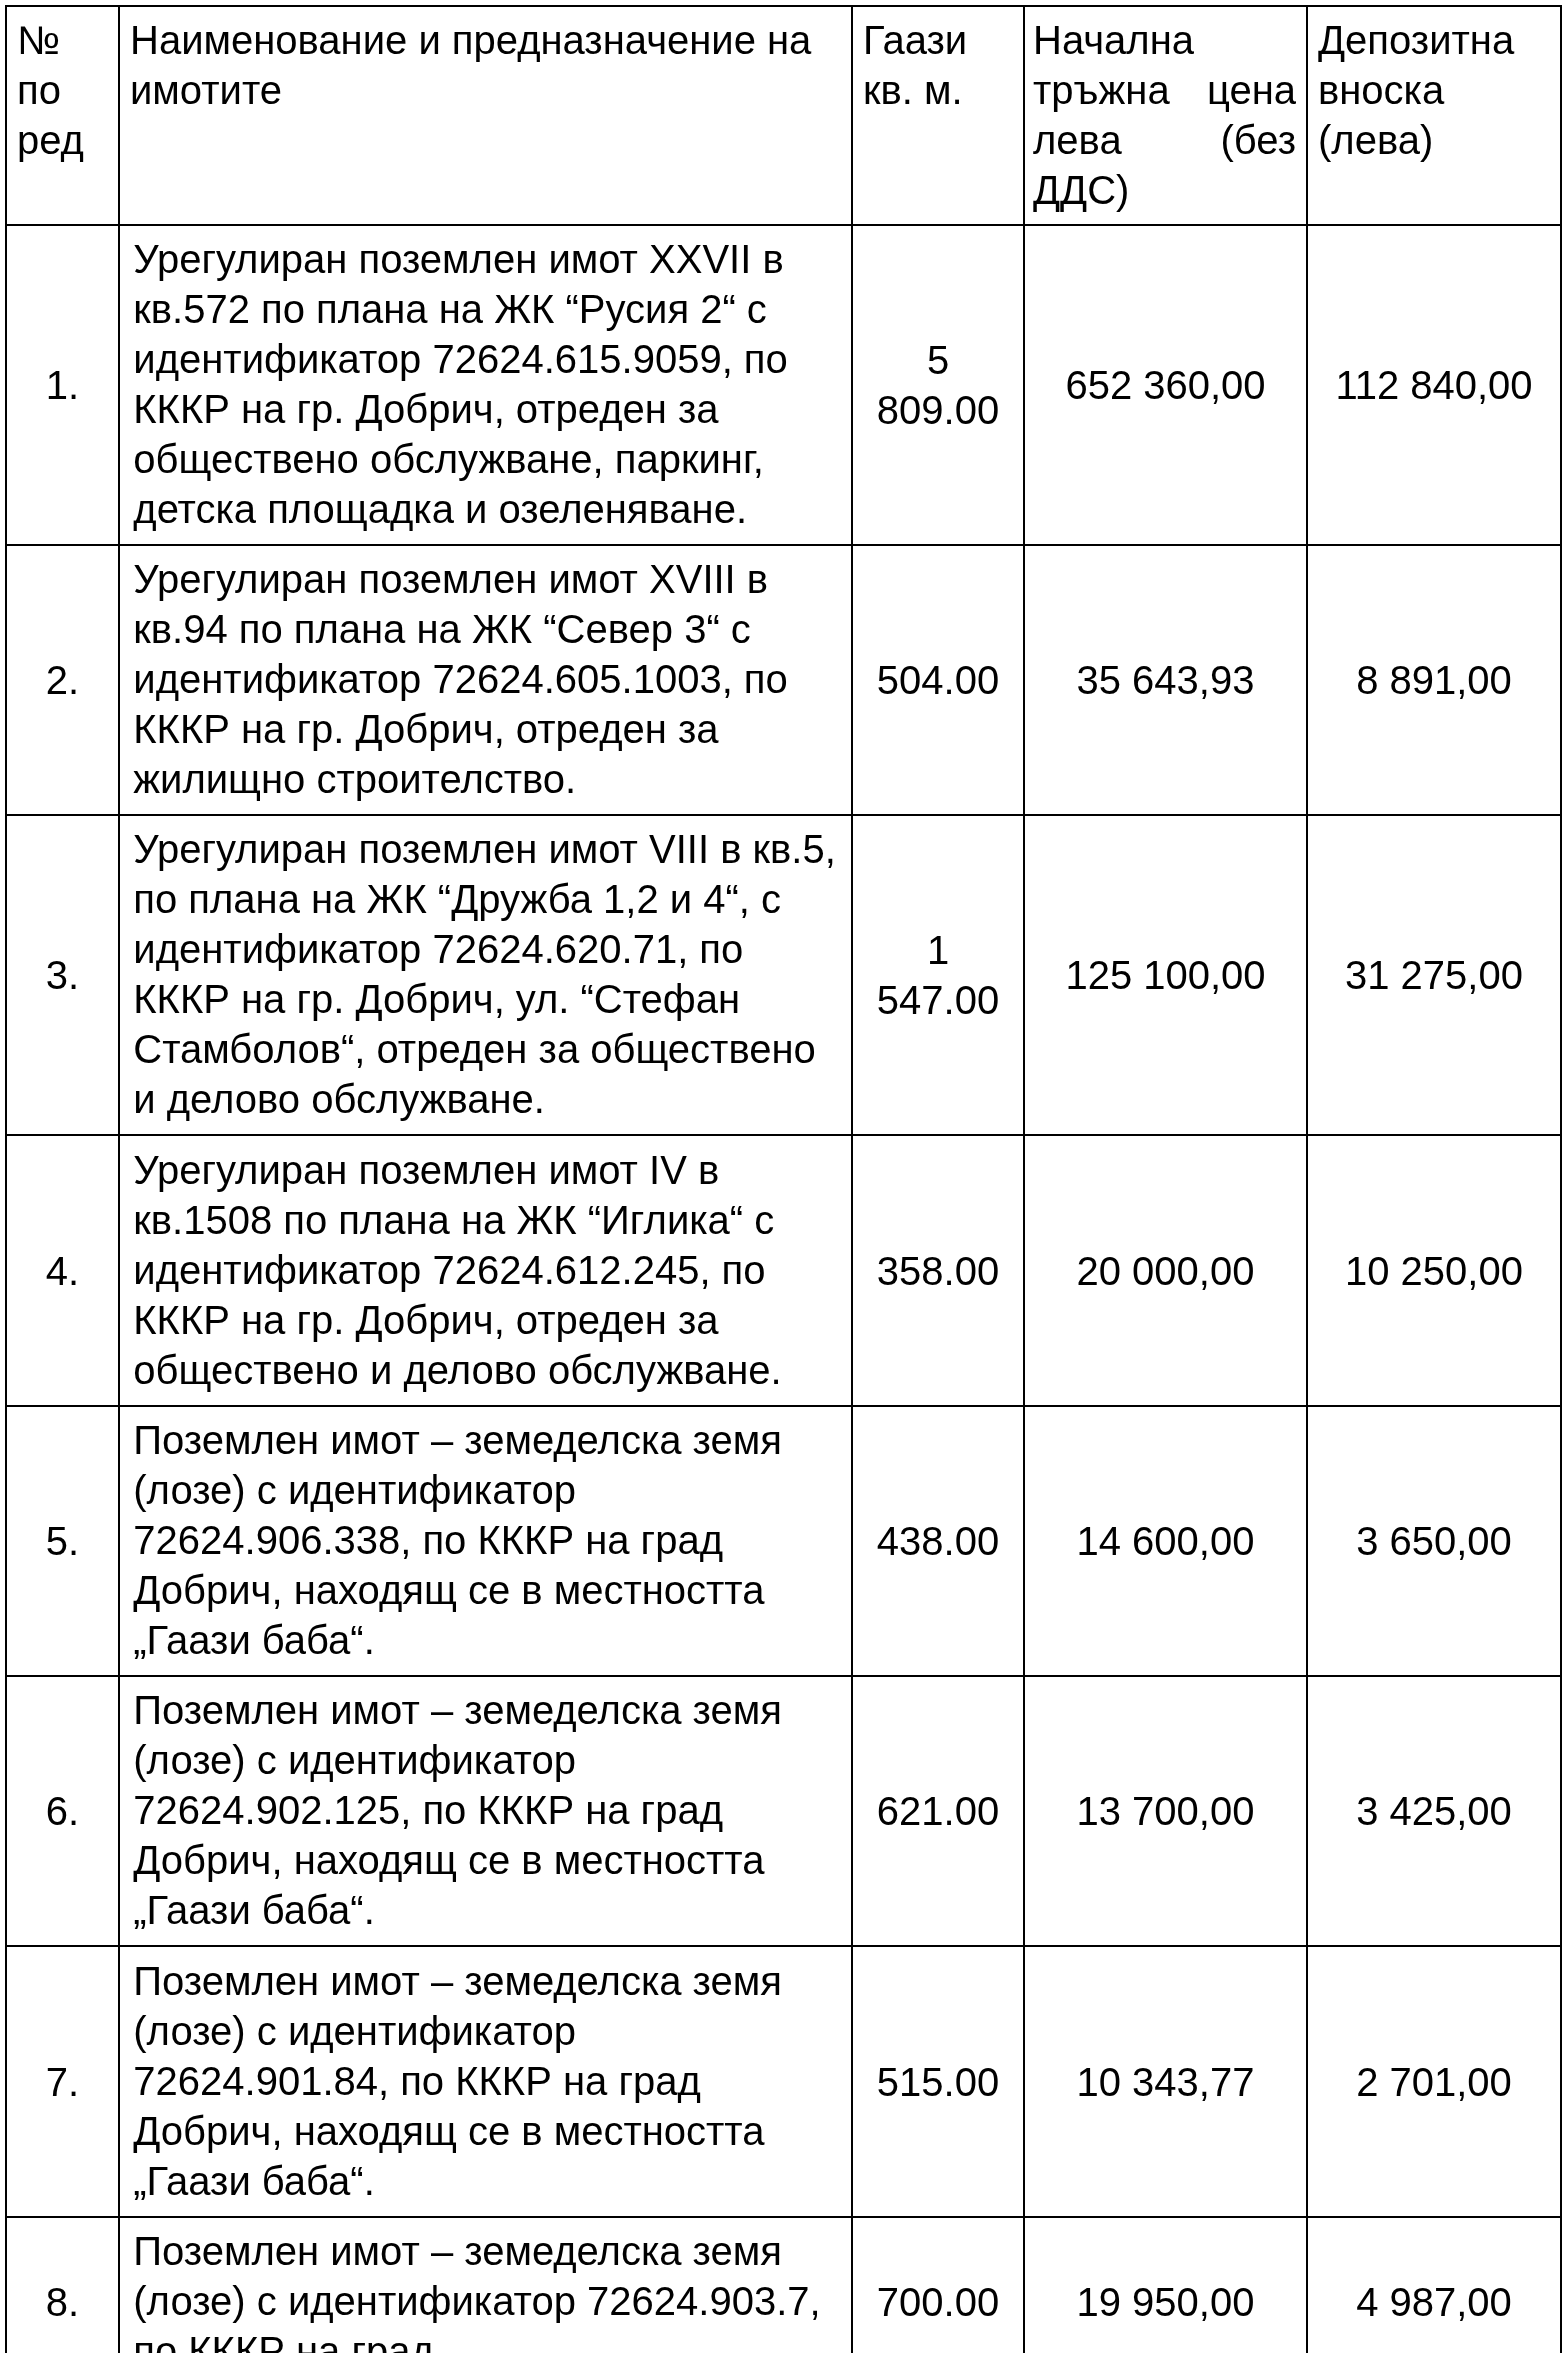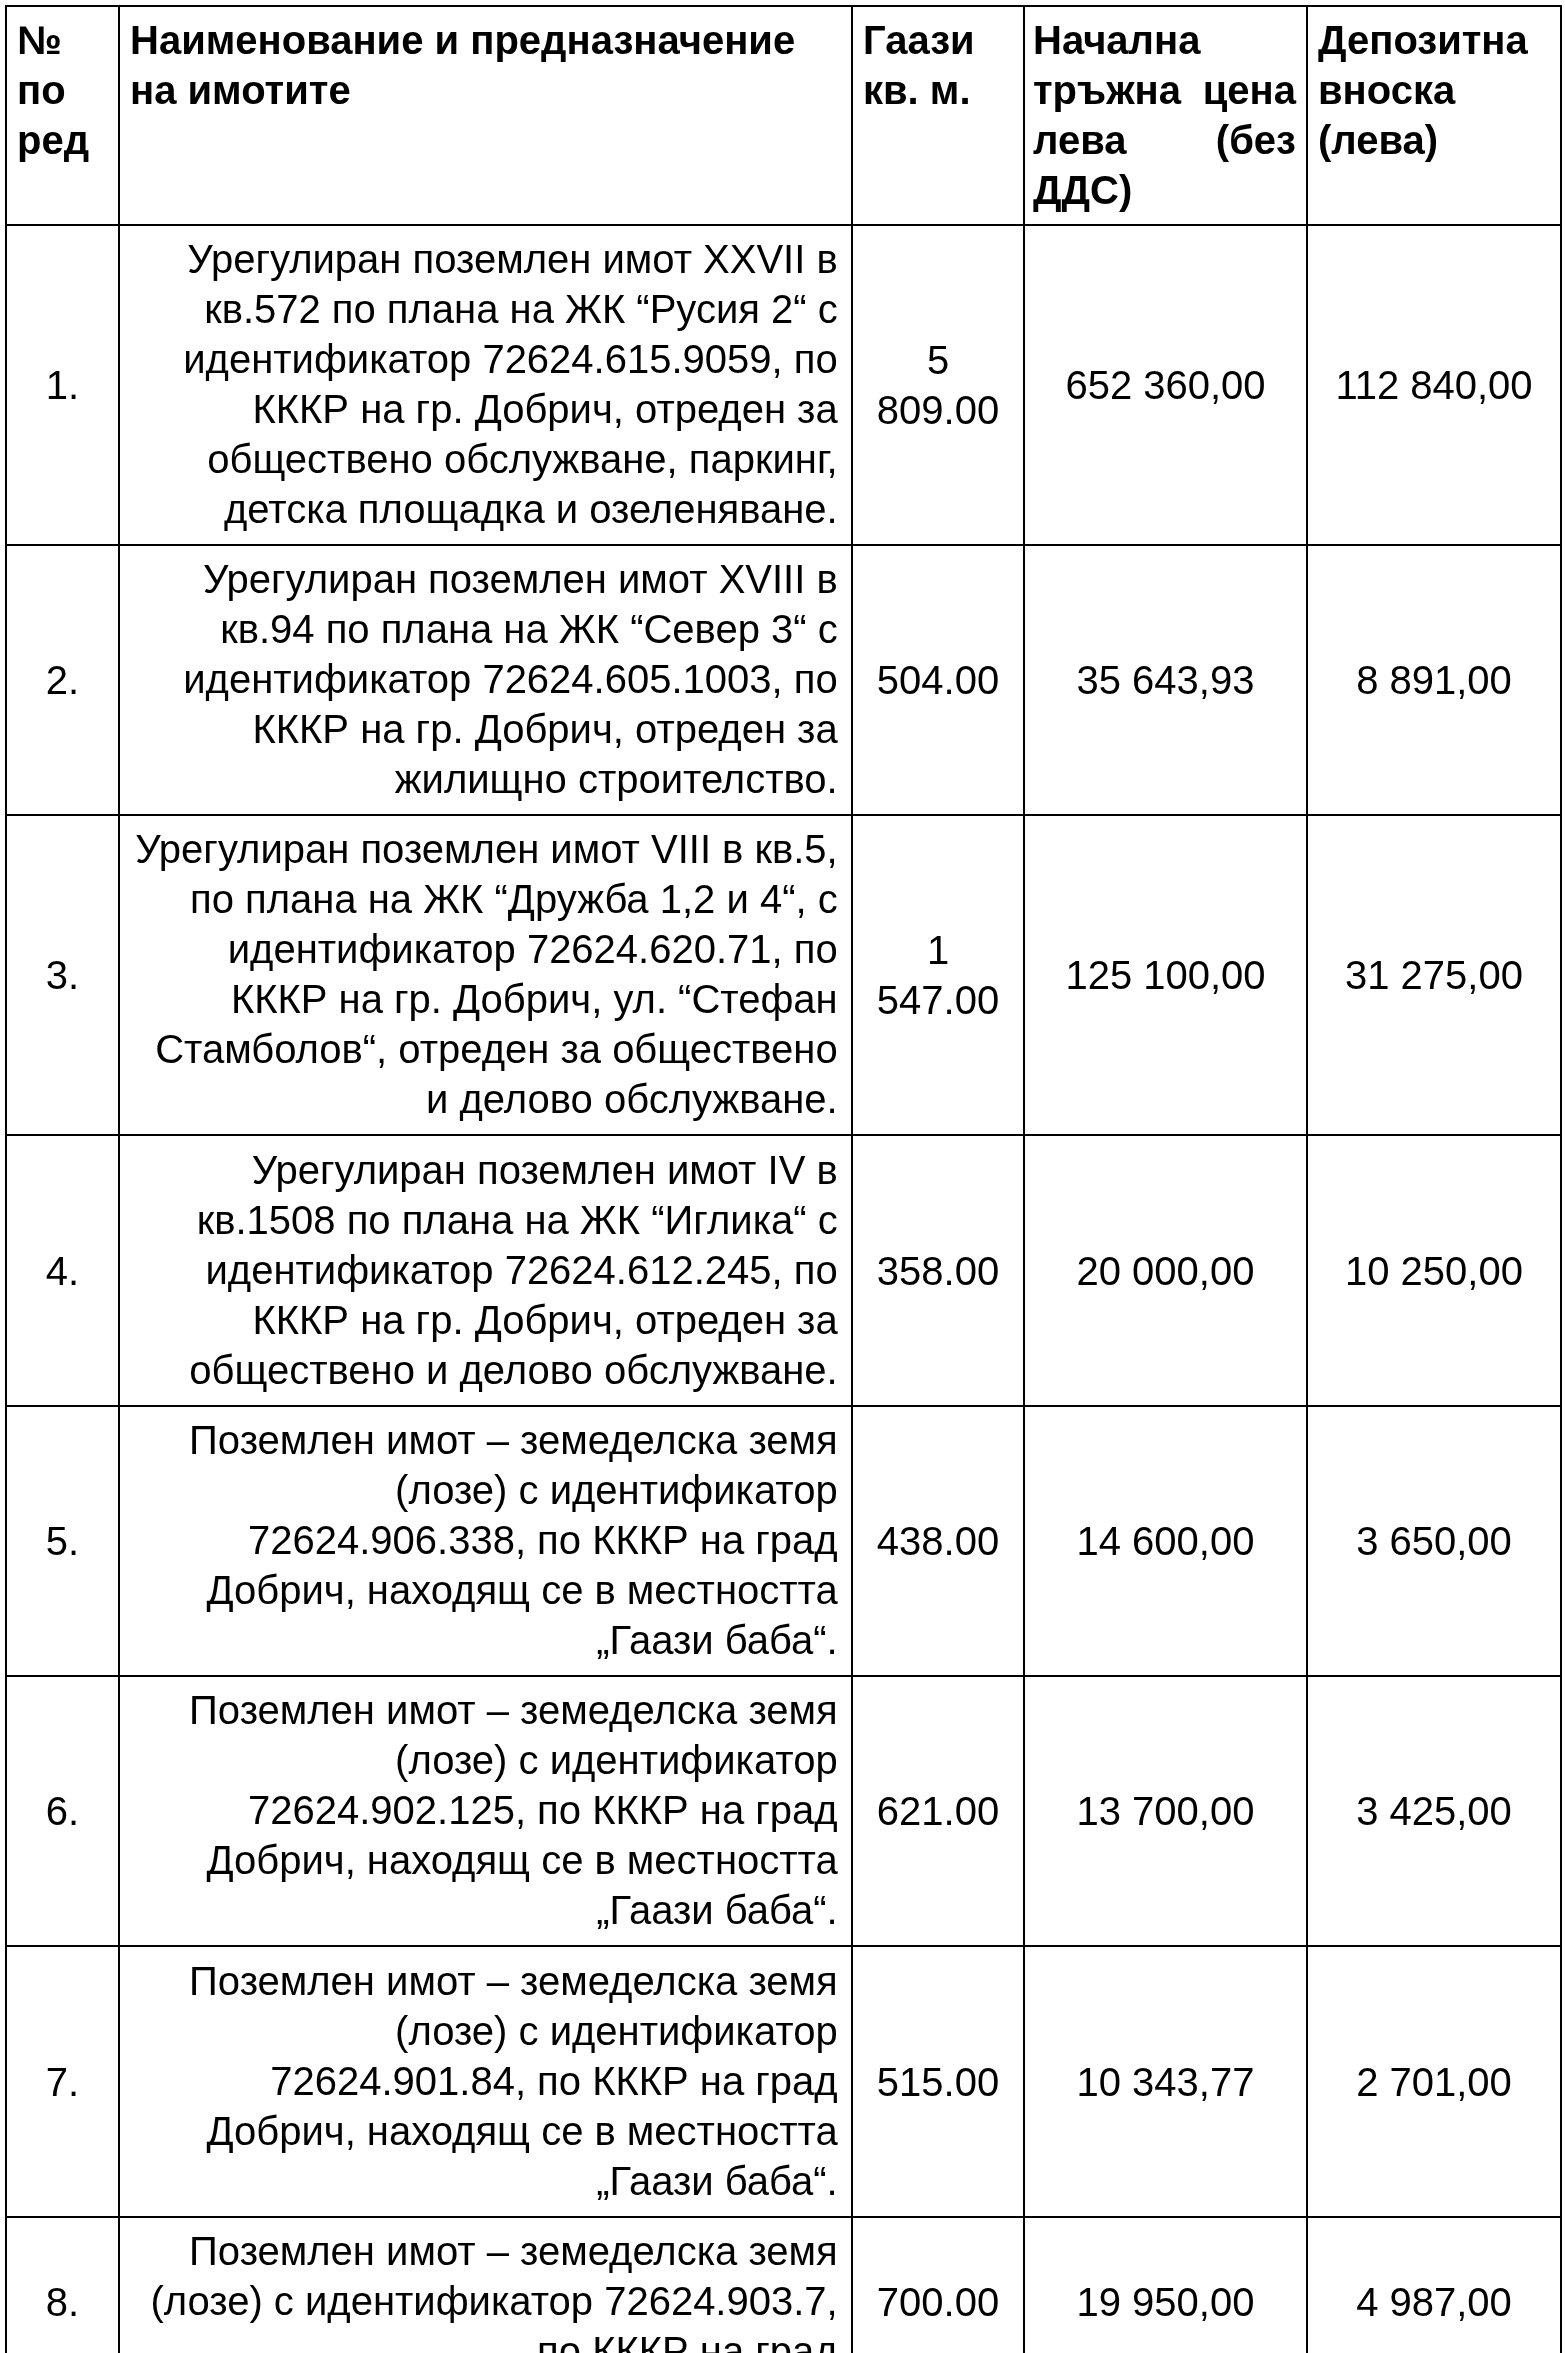--- a/index.html
+++ b/index.html
@@ -20,41 +20,41 @@
     border-collapse: collapse;
     table-layout: fixed;
     width: 1555px;
     margin: 5px 0 0 5px;
   }
   .props th, .props td {
     border: 2.5px solid #000000;
     word-wrap: break-word;
   }
   .props th {
-    font-weight: bold;
+    font-weight: normal;
     text-align: left;
     vertical-align: top;
     padding: 8.3px 10px 8.3px 10px;
   }
   .props th.h-num {
     padding: 8.3px 6.6px 8.3px 10px;
   }
   .props th.h-price {
     text-align: justify;
     padding-left: 8px;
   }
   .props td {
     padding: 10px 10px;
   }
   .props td.c-num {
     text-align: center;
     vertical-align: middle;
   }
   .props td.c-desc {
-    text-align: right;
+    text-align: left;
     vertical-align: top;
     padding: 8.3px 13.3px 10px 13.3px;
   }
   .props td.c-area,
   .props td.c-price,
   .props td.c-deposit {
     text-align: center;
     vertical-align: middle;
   }
 </style>

